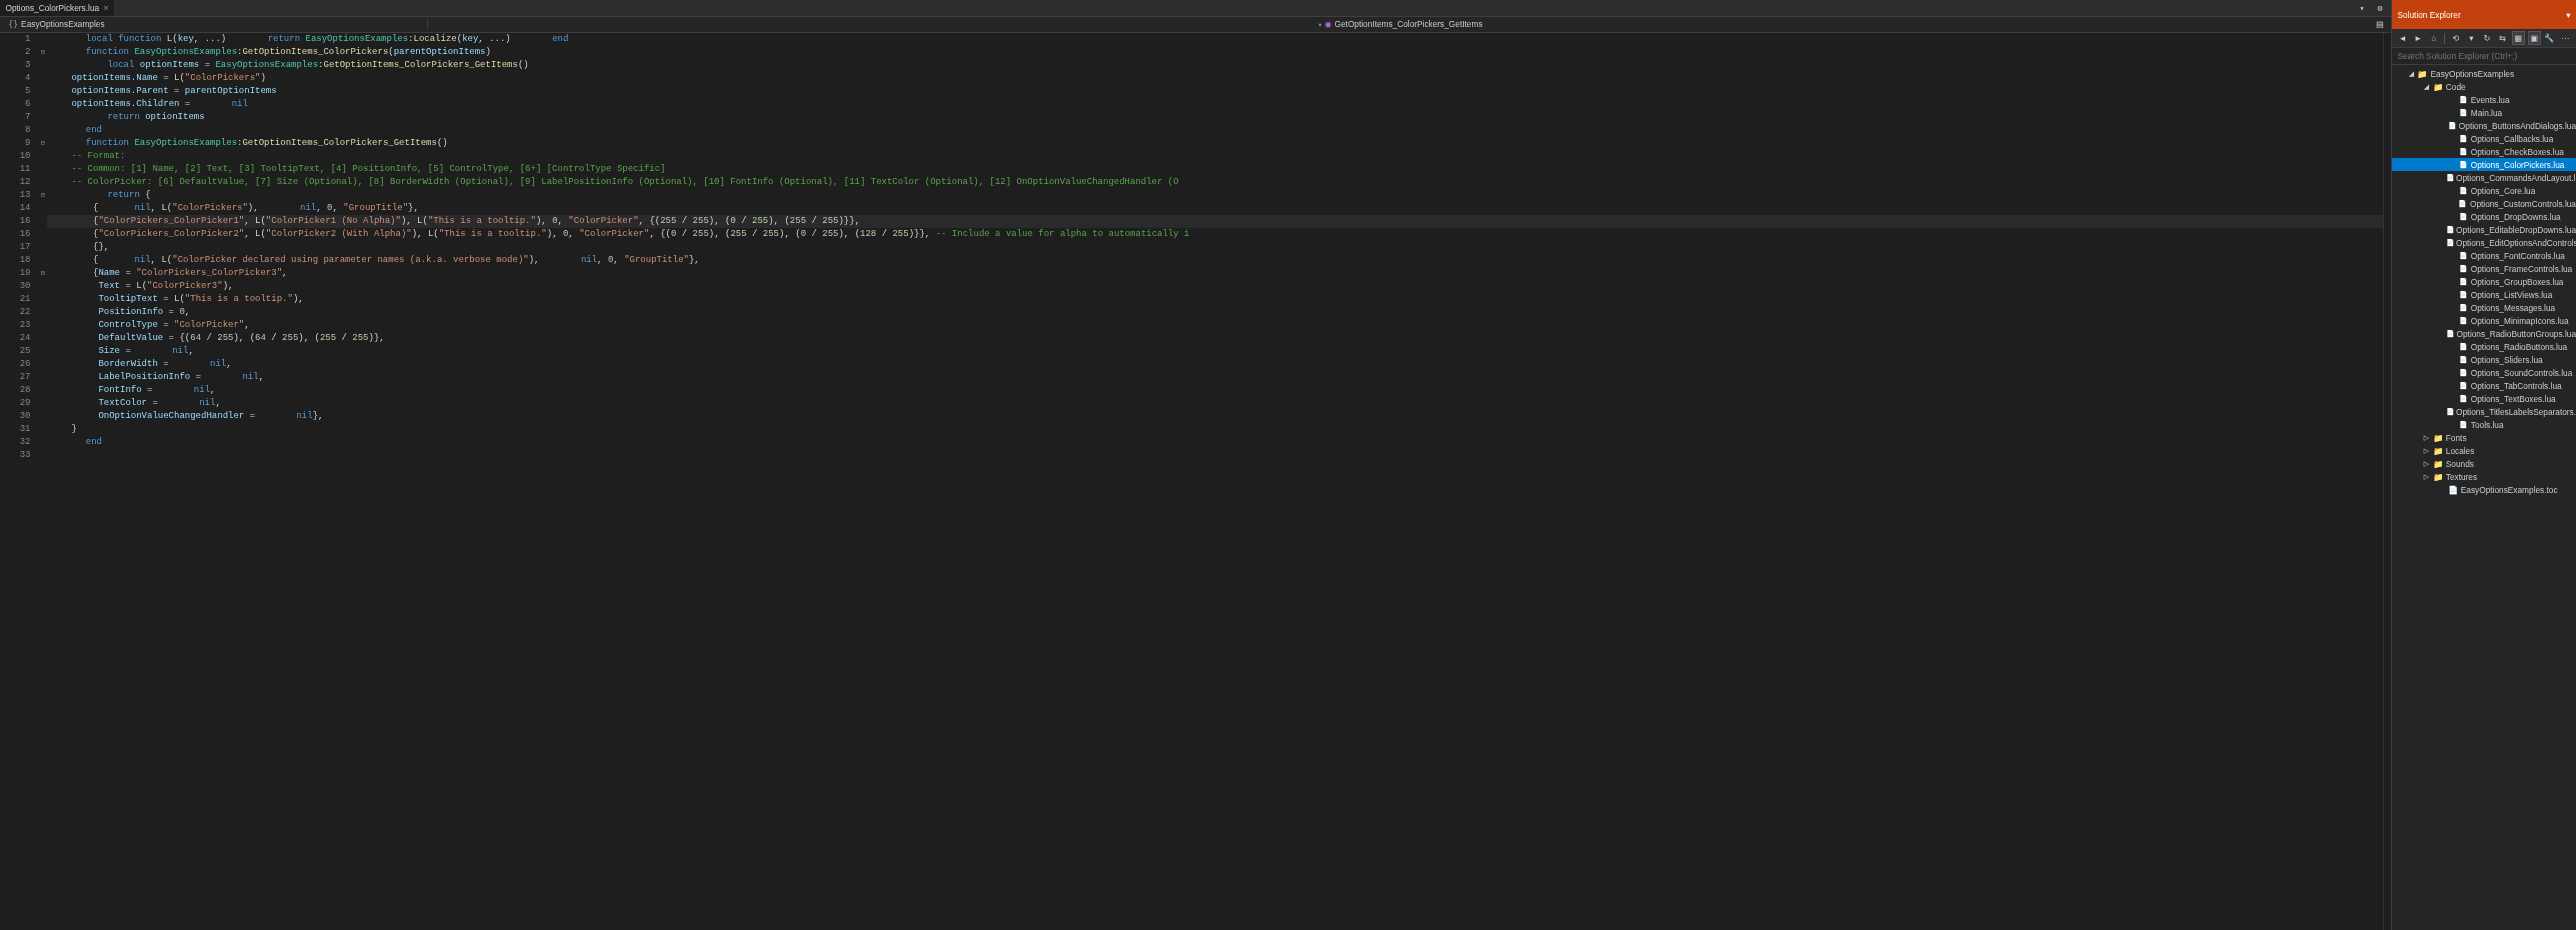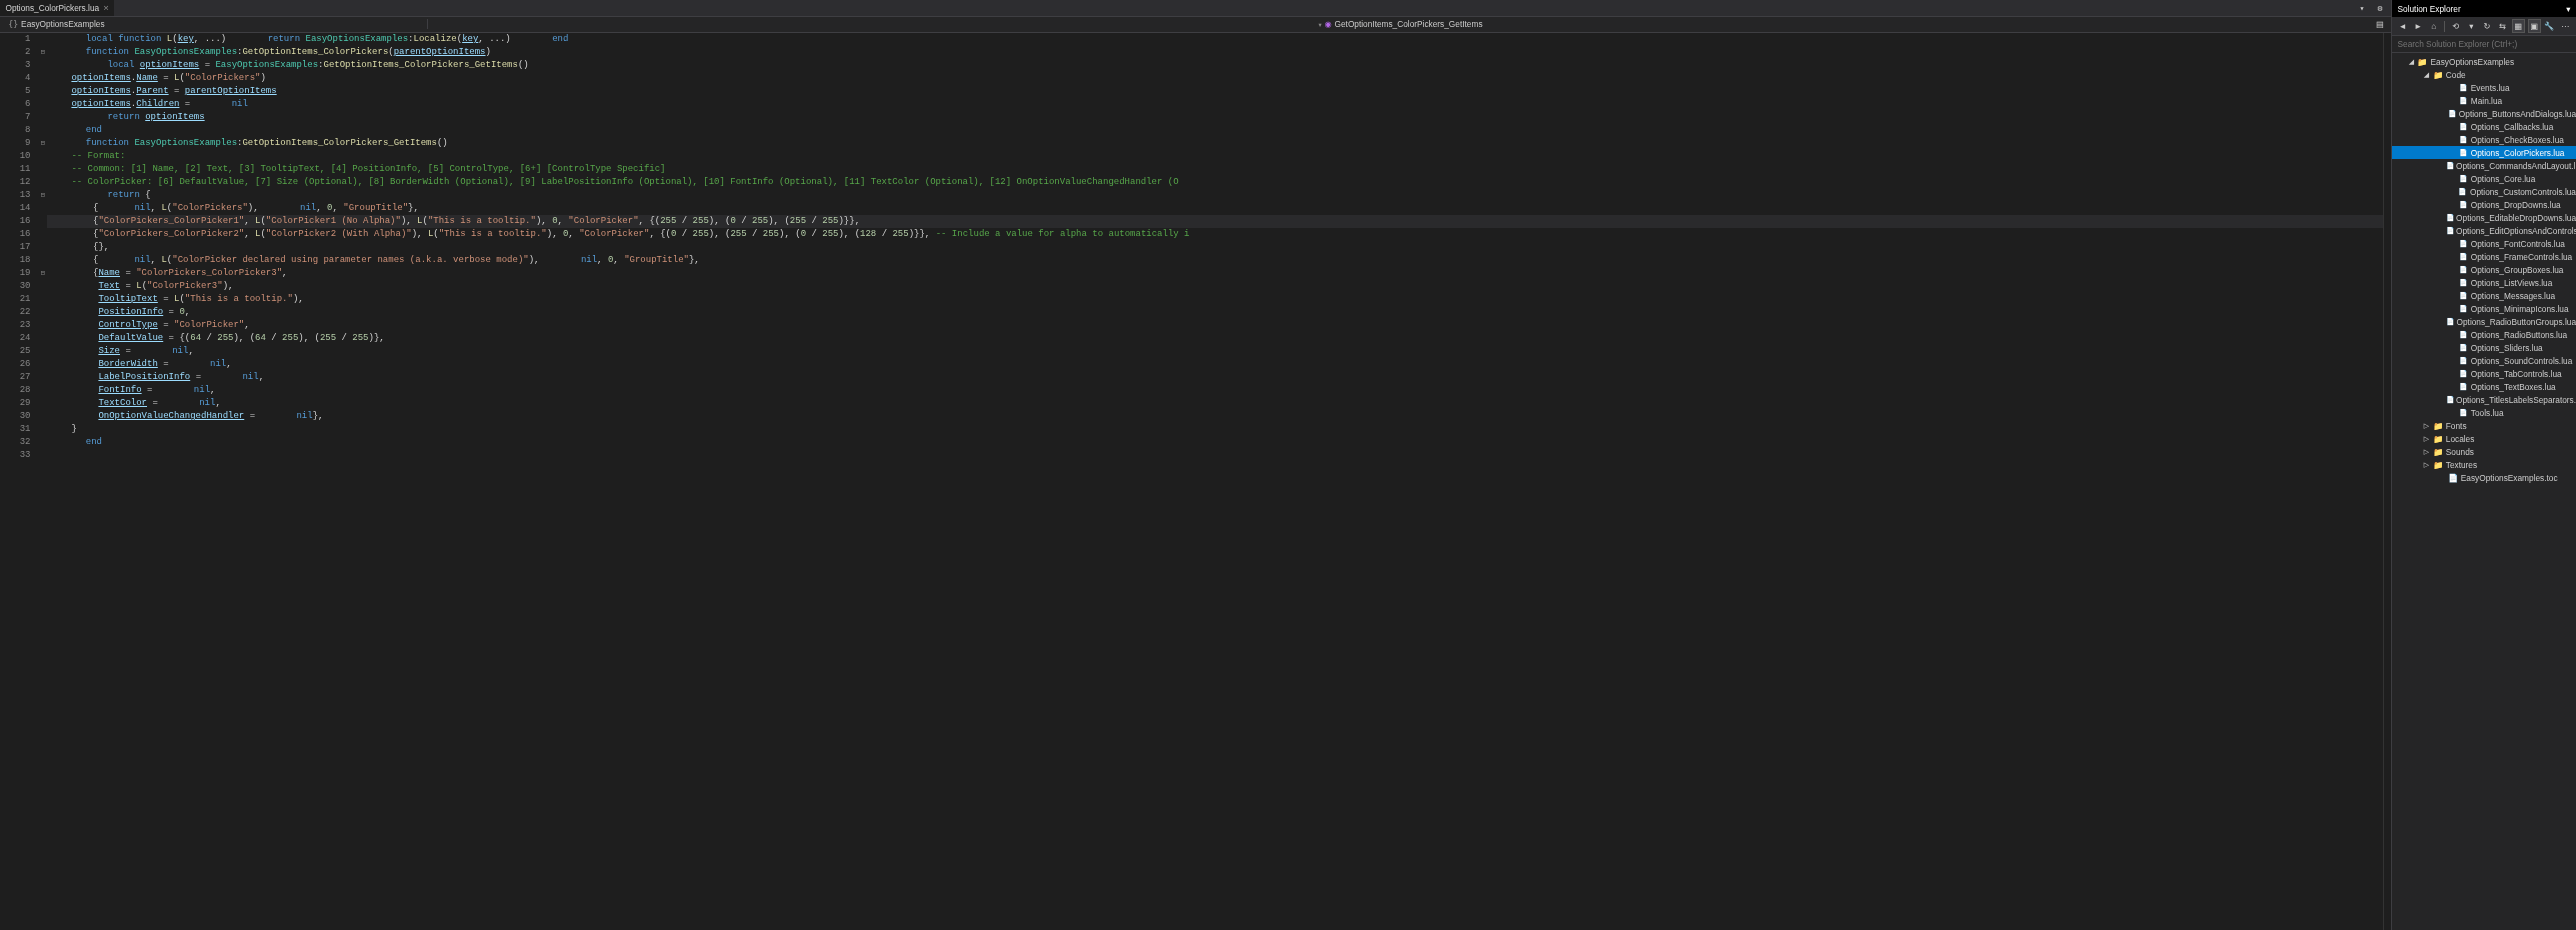--- a/index.html
+++ b/index.html
@@ -30,25 +30,25 @@
 .fold-gutter { width: 11px; background: #1e1e1e; color: #858585; font-size: 6.9px; line-height: 13px; text-align: center; }
 .code { flex: 1; font-size: 9px; line-height: 13px; white-space: pre; color: #d4d4d4; position: relative; }
 .line { height: 13px; padding-left: 2.8px; }
 .line.hl { background: #2a2a2c; }
 .kw { color: #569cd6; margin-left: 36px; }
 .fn { color: #dcdcaa; }
 .str { color: #ce9178; }
 .num { color: #b5cea8; }
 .cmt { color: #57a64a; font-family: Liberation Mono, monospace; }
 .op { color: #d4d4d4; }
-.nm { color: #9cdcfe; text-decoration: underline; }
+.nm { color: #9cdcfe; }
 .ty { color: #4ec9b0; }
 .collapse-bar { width: 8.3px; background: #1e1e1e; border-left: 0.7px solid #333; }
 .explorer-pane { width: 185px; background: #252526; display: flex; flex-direction: column; border-left: 0.7px solid #3e3e42; font-family: 'Segoe UI', sans-serif; }
-.explorer-title { height: 17px; background: #000000; color: #fff; display: flex; align-items: center; padding: 0 5.5px; font-size: 8.3px; justify-content: space-between; }
+.explorer-title { height: 29px; background: #c2410c; color: #fff; display: flex; align-items: center; padding: 0 5.5px; font-size: 8.3px; justify-content: space-between; }
 .explorer-toolbar { height: 19px; background: #2d2d30; display: flex; align-items: center; gap: 2.8px; padding: 0 4.1px; border-bottom: 0.7px solid #3e3e42; }
 .tb-btn { width: 13.8px; height: 13.8px; display: flex; align-items: center; justify-content: center; color: #ccc; font-size: 8.3px; cursor: pointer; }
 .tb-btn.active { background: #3e3e42; border: 0.7px solid #555; }
 .tb-sep { width: 0.7px; height: 11px; background: #555; margin: 0 1.4px; }
 .explorer-search { height: 16.5px; background: #252526; border-bottom: 0.7px solid #3e3e42; display: flex; align-items: flex-start; }
 .explorer-search input { width: 100%; height: 100%; background: transparent; border: none; color: #ccc; padding: 0 5.5px; font-size: 8.3px; outline: none; font-family: 'Segoe UI', sans-serif; }
 .tree { flex: 1; overflow: auto; font-size: 8.3px; padding-top: 2.8px; }
 .tree-item { height: 13px; display: flex; align-items: center; cursor: pointer; color: #ccc; white-space: nowrap; }
 .tree-item.selected { background: #007acc; color: #fff; }
 .tree-arrow { width: 11px; text-align: center; color: #ccc; font-size: 6.9px; display: inline-block; }

